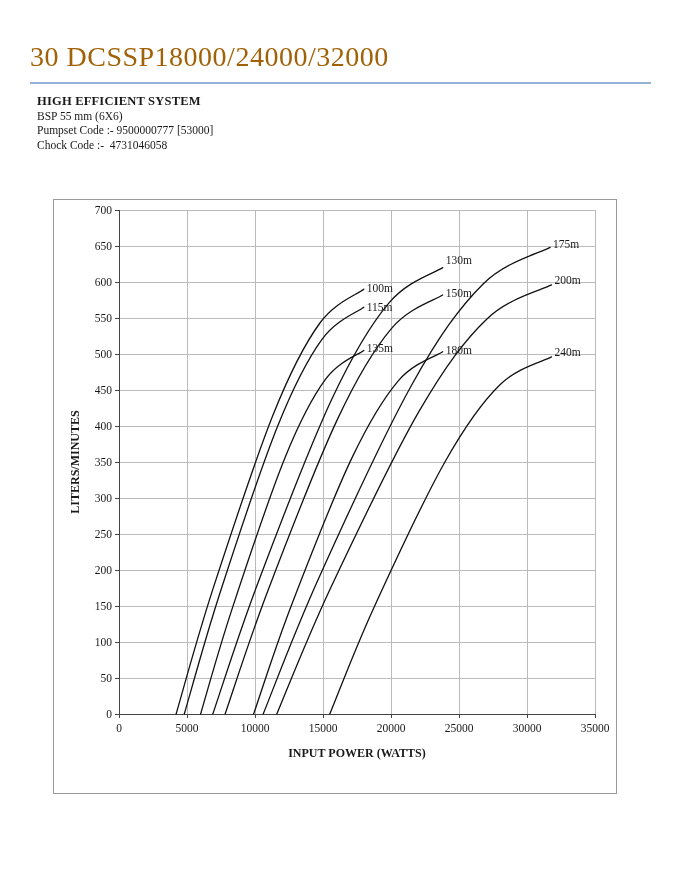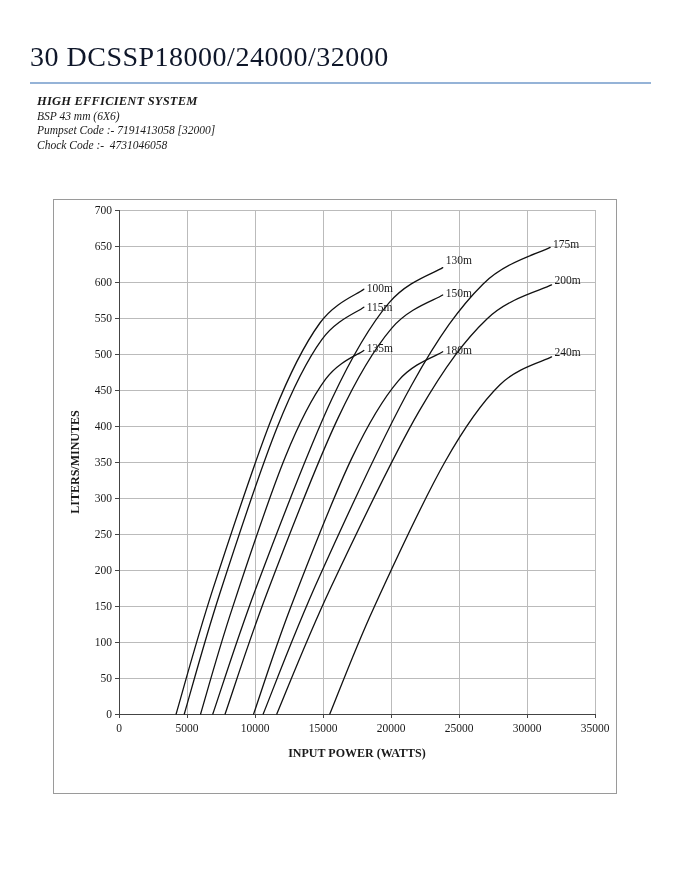--- a/index.html
+++ b/index.html
@@ -7,28 +7,28 @@
     position:relative;
     width:680px;height:880px;
     background:#ffffff;
     font-family:"Liberation Serif", serif;
     color:#1a1a1a;
     overflow:hidden;
   }
   .title{
     position:absolute;left:30px;top:40px;
     font-size:28px;font-weight:400;line-height:34px;
-    color:#0f172a;margin:0;letter-spacing:0.5px;
+    color:#a16207;margin:0;letter-spacing:0.5px;
   }
   .title-rule{
     position:absolute;left:30px;top:82px;width:621px;height:2px;
     background:#95b3d7;
   }
   .info{
-    position:absolute;left:37px;top:94px;font-style:italic;
+    position:absolute;left:37px;top:94px;
   }
   .info-heading{
     font-size:12.5px;font-weight:700;line-height:15px;
     letter-spacing:0.2px;
   }
   .info-line{
     font-size:11.5px;line-height:14.4px;white-space:pre;
   }
   .chart-frame{
     position:absolute;left:53px;top:199px;
@@ -40,22 +40,22 @@
 </style>
 </head>
 <body>
 
 <div class="page">
   <h1 class="title">30 DCSSP18000/24000/32000</h1>
   <div class="title-rule"></div>
 
   <div class="info">
     <div class="info-heading">HIGH EFFICIENT SYSTEM</div>
-    <div class="info-line">BSP 43 mm (6X6)</div>
-    <div class="info-line">Pumpset Code :- 7191413058 [32000]</div>
+    <div class="info-line">BSP 55 mm (6X6)</div>
+    <div class="info-line">Pumpset Code :- 9500000777 [53000]</div>
     <div class="info-line">Chock Code :-  4731046058</div>
   </div>
 
   <div class="chart-frame">
     <svg id="chart-svg" width="562" height="593" viewBox="0 0 562 593">
         <line x1="65" y1="10" x2="65" y2="514" stroke="#bbbbbb" stroke-width="1" shape-rendering="crispEdges"></line>
         <line x1="133" y1="10" x2="133" y2="514" stroke="#bbbbbb" stroke-width="1" shape-rendering="crispEdges"></line>
         <line x1="201" y1="10" x2="201" y2="514" stroke="#bbbbbb" stroke-width="1" shape-rendering="crispEdges"></line>
         <line x1="269" y1="10" x2="269" y2="514" stroke="#bbbbbb" stroke-width="1" shape-rendering="crispEdges"></line>
         <line x1="337" y1="10" x2="337" y2="514" stroke="#bbbbbb" stroke-width="1" shape-rendering="crispEdges"></line>

